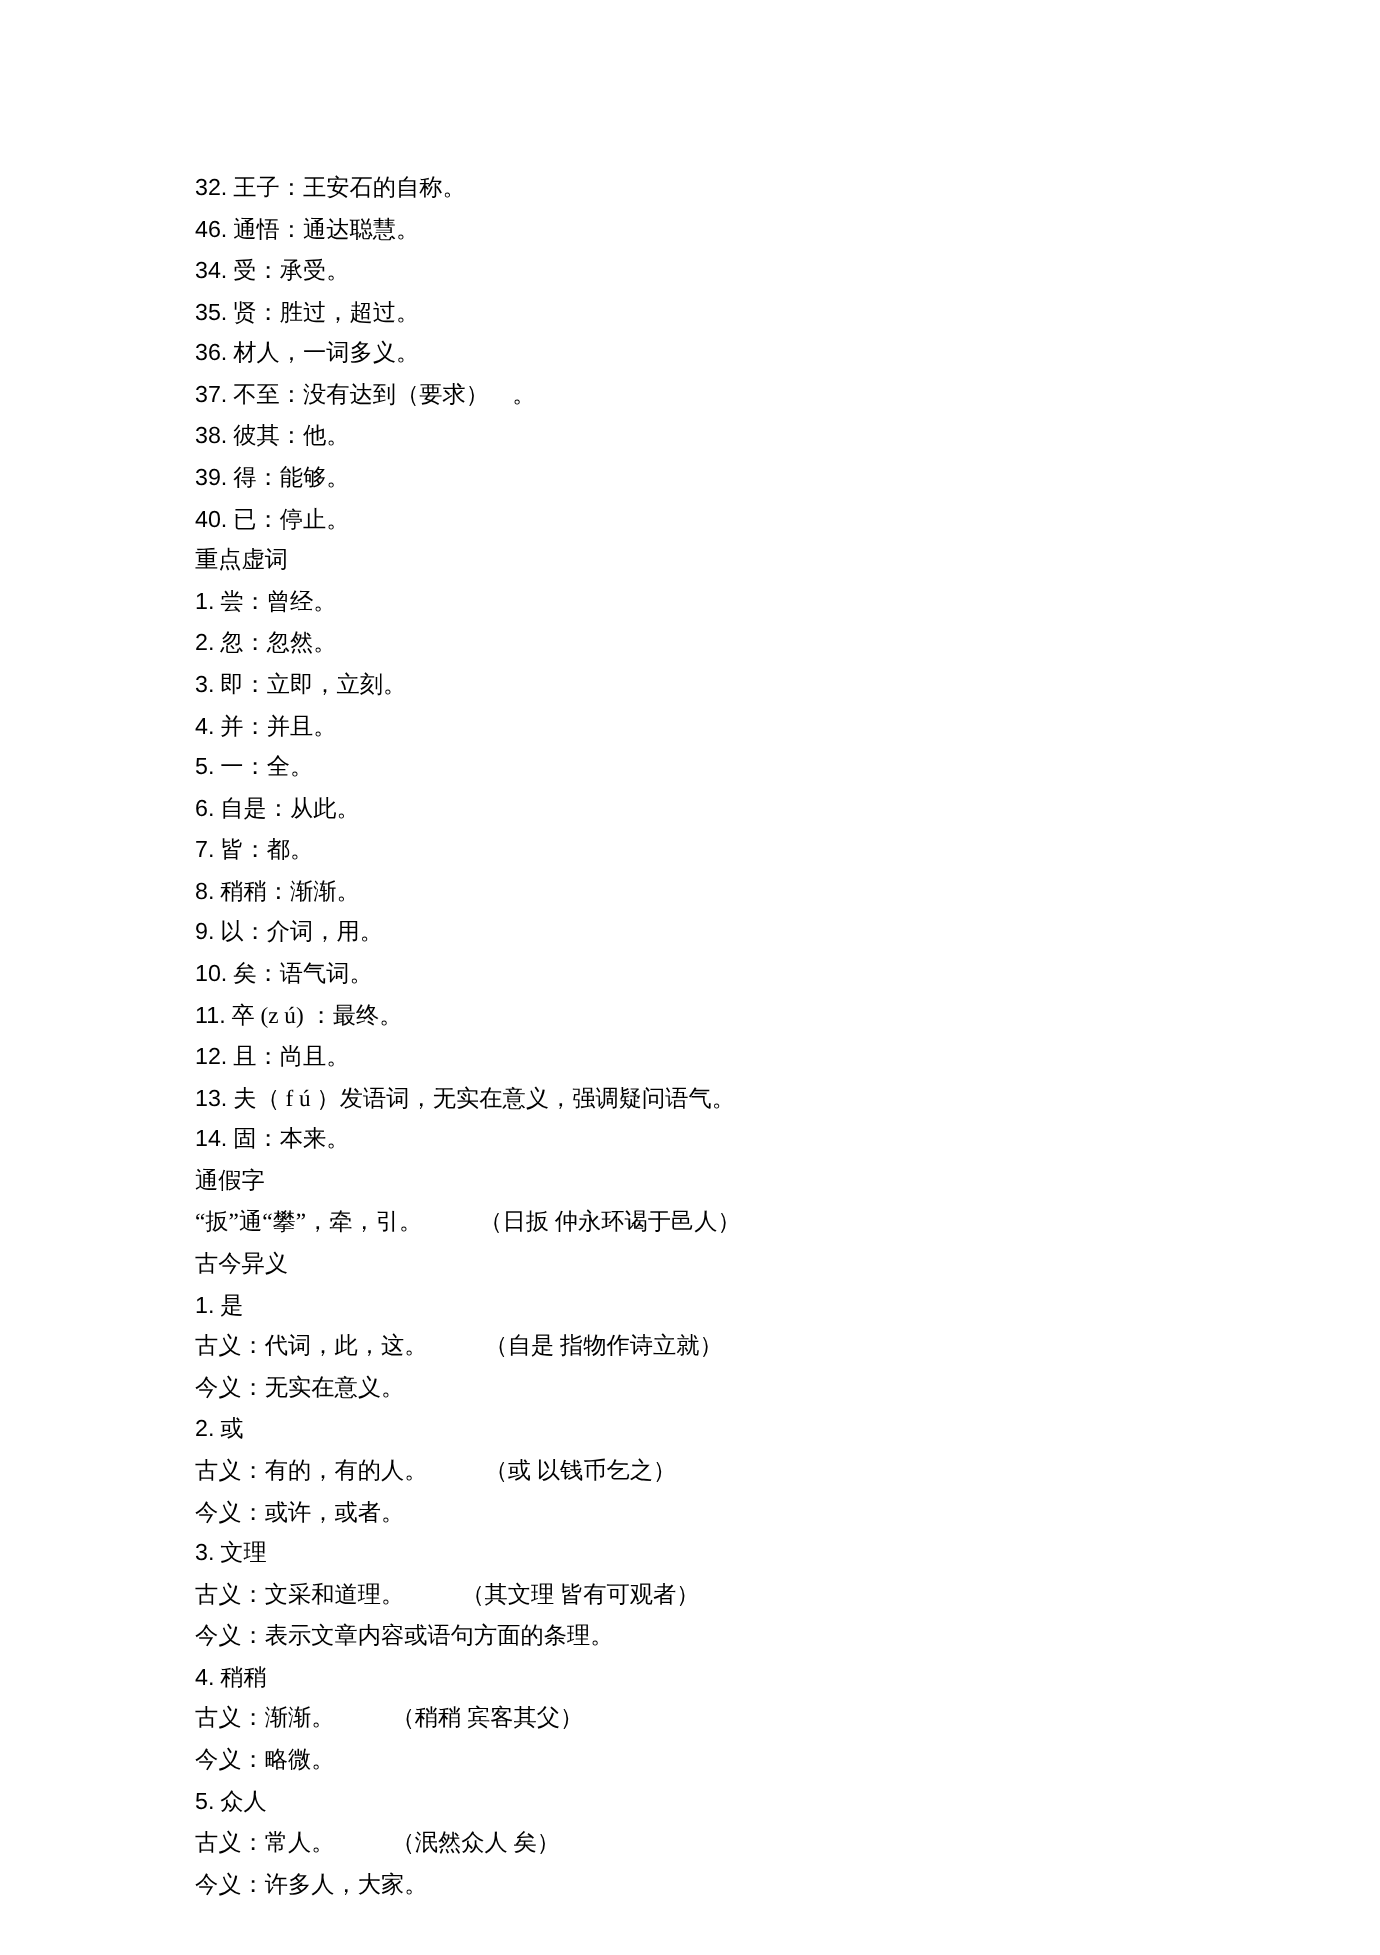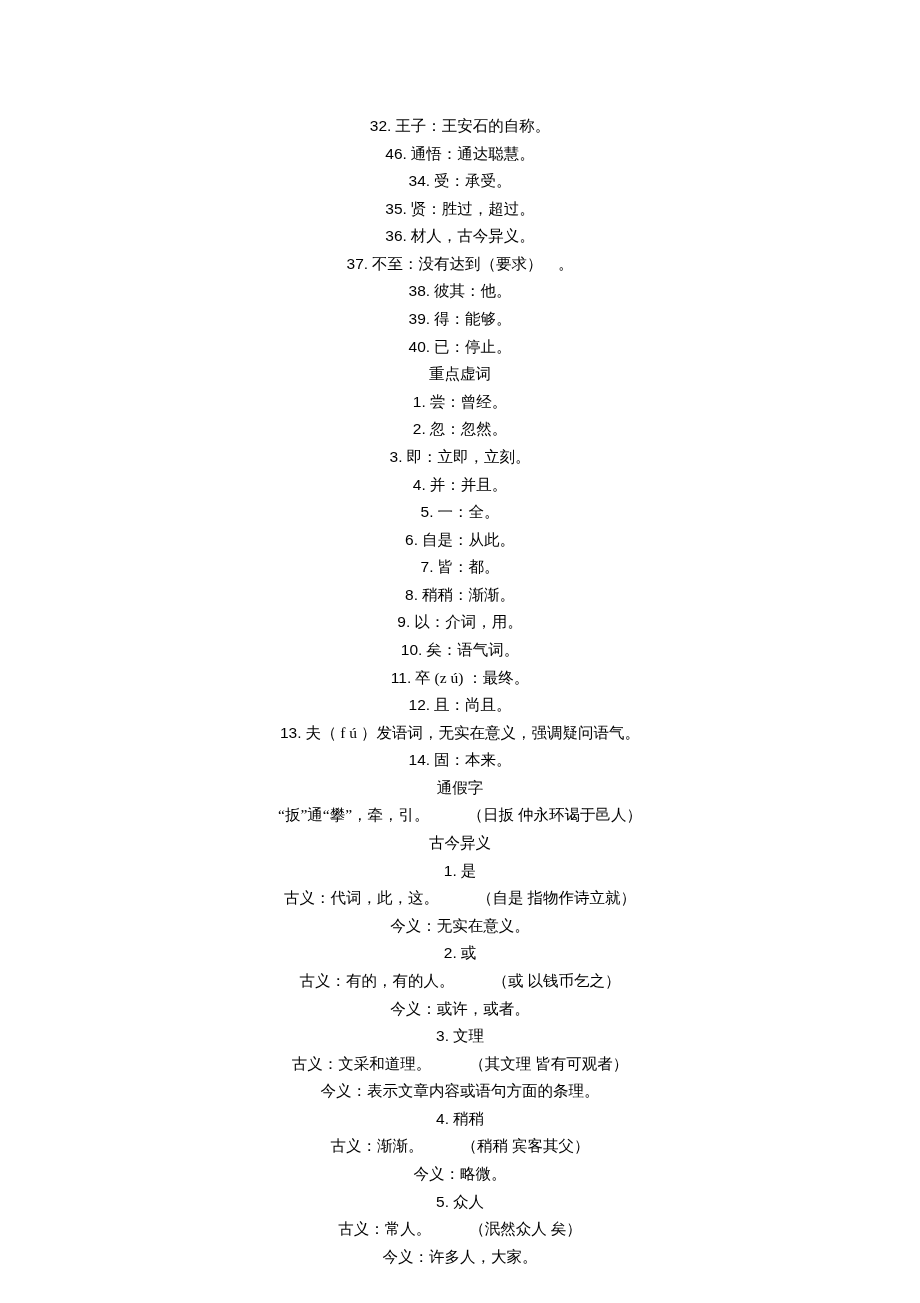--- a/index.html
+++ b/index.html
@@ -13,40 +13,39 @@
   }
   .page {
     width: 920px;
     min-height: 1303px;
     padding: 112px 130px 60px 130px;
     box-sizing: border-box;
   }
   .line {
     display: block;
     white-space: nowrap;
-    text-align: center;
   }
   .num {
     font-family: Arial, "Helvetica Neue", sans-serif;
   }
   .annot {
     display: inline-block;
   }
   .gap-m { display:inline-block; width: 38px; }
 </style>
 </head>
 <body>
 
 <div class="page">
 
   <span class="line"><span class="num">32.</span> <span>王子：王安石的自称。</span></span>
   <span class="line"><span class="num">46.</span> <span>通悟：通达聪慧。</span></span>
   <span class="line"><span class="num">34.</span> <span>受：承受。</span></span>
   <span class="line"><span class="num">35.</span> <span>贤：胜过，超过。</span></span>
-  <span class="line"><span class="num">36.</span> <span>材人，古今异义。</span></span>
+  <span class="line"><span class="num">36.</span> <span>材人，一词多义。</span></span>
   <span class="line"><span class="num">37.</span> <span>不至：没有达到（要求）　。</span></span>
   <span class="line"><span class="num">38.</span> <span>彼其：他。</span></span>
   <span class="line"><span class="num">39.</span> <span>得：能够。</span></span>
   <span class="line"><span class="num">40.</span> <span>已：停止。</span></span>
 
   <span class="line">重点虚词</span>
 
   <span class="line"><span class="num">1.</span> <span>尝：曾经。</span></span>
   <span class="line"><span class="num">2.</span> <span>忽：忽然。</span></span>
   <span class="line"><span class="num">3.</span> <span>即：立即，立刻。</span></span>

